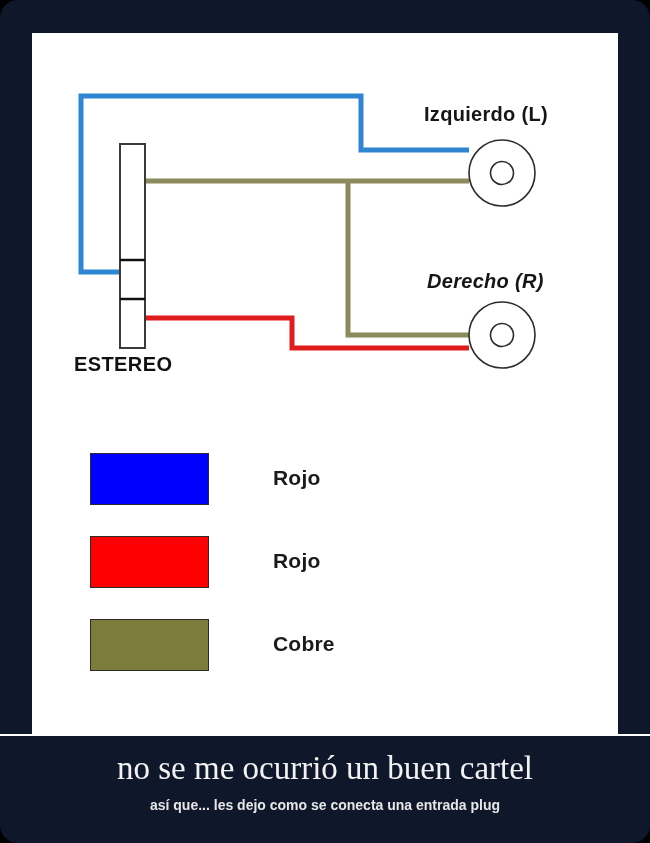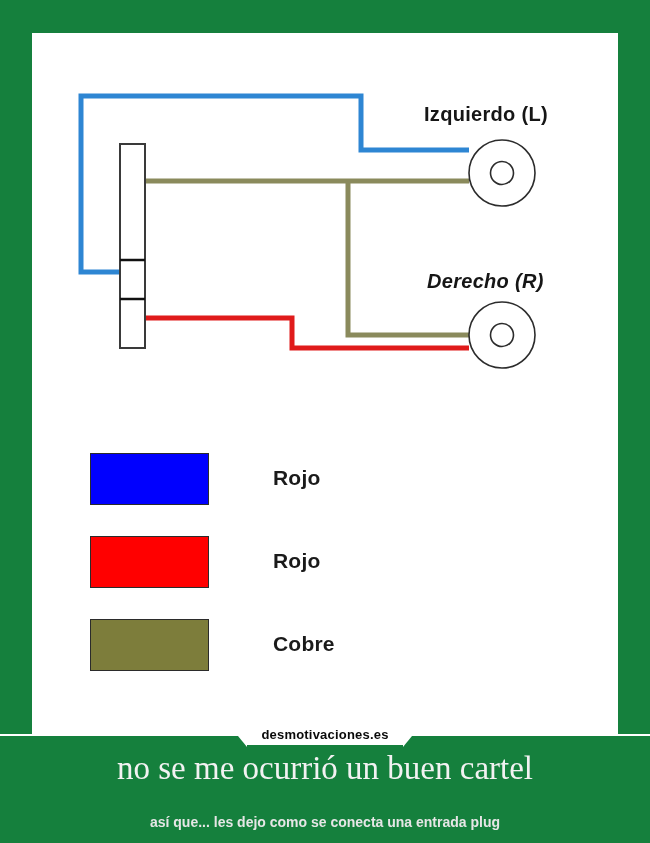--- a/index.html
+++ b/index.html
@@ -11,21 +11,22 @@
   body {
     width: 650px;
     height: 843px;
     overflow: hidden;
     font-family: "Liberation Sans", sans-serif;
   }
   #poster {
     position: relative;
     width: 650px;
     height: 843px;
-    background: #15803d;
+    background: #0f172a;
+    border-radius: 18px;
   }
 
   
   #image-panel {
     position: absolute;
     left: 32px;
     top: 33px;
     width: 586px;
     height: 702px;
     background: #ffffff;
@@ -160,21 +161,21 @@
     line-height: 40px;
     margin: 0;
     padding: 0 10px;
   }
   #caption-subtitle {
     font-family: "Liberation Sans", sans-serif;
     font-size: 14px;
     font-weight: bold;
     color: #e6e6e6;
     line-height: 20px;
-    margin: 24px 0 0 0;
+    margin: 7px 0 0 0;
     padding: 0 10px;
   }
 </style>
 </head>
 <body>
 
 <div id="poster">
 
   <div id="image-panel">
 
@@ -196,20 +197,21 @@
 
       <circle cx="470" cy="302" r="33" fill="#ffffff" stroke="#2c2c2c" stroke-width="1.6"></circle>
       <circle cx="470" cy="302" r="11.5" fill="#ffffff" stroke="#2c2c2c" stroke-width="1.6"></circle>
     </svg>
 
     <div class="jack-label" id="label-left">Izquierdo (L)</div>
 
     <div class="jack-label" id="label-right">Derecho (R)</div>
 
     <div class="plug-label">
+      <span>ESTEREO</span>
     </div>
 
     <div class="legend">
 
       <div class="legend-row">
         <div class="legend-swatch" style="background: rgb(0, 0, 255);"></div>
         <div class="legend-label">Rojo</div>
       </div>
 
       <div class="legend-row">
@@ -220,21 +222,20 @@
       <div class="legend-row">
         <div class="legend-swatch" style="background: rgb(125, 125, 59);"></div>
         <div class="legend-label">Cobre</div>
       </div>
 
     </div>
   </div>
 
   <div id="watermark">
     <div class="rule"></div>
-    <div class="tag">desmotivaciones.es</div>
     <div class="rule"></div>
   </div>
 
   <div id="caption">
     <div id="caption-title">no se me ocurrió un buen cartel</div>
     <div id="caption-subtitle">así que... les dejo como se conecta una entrada plug</div>
   </div>
 
 </div>
 

